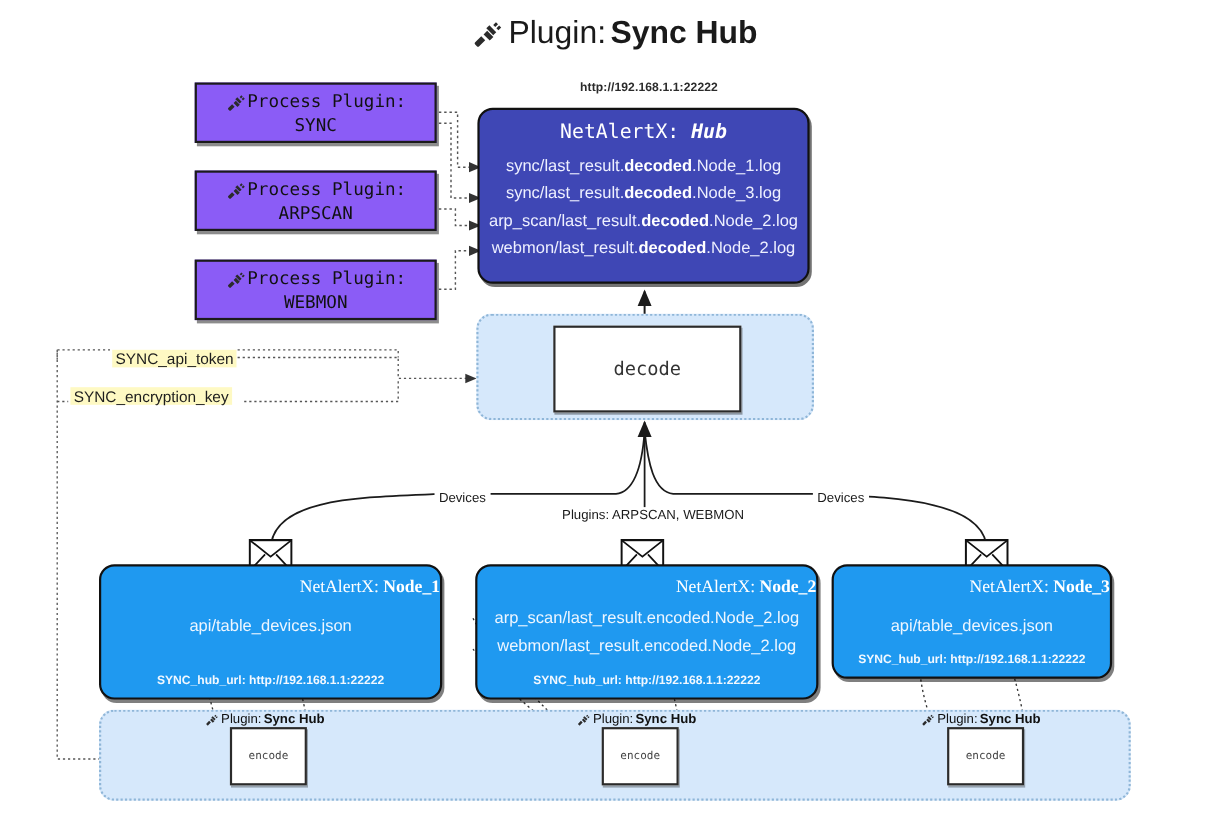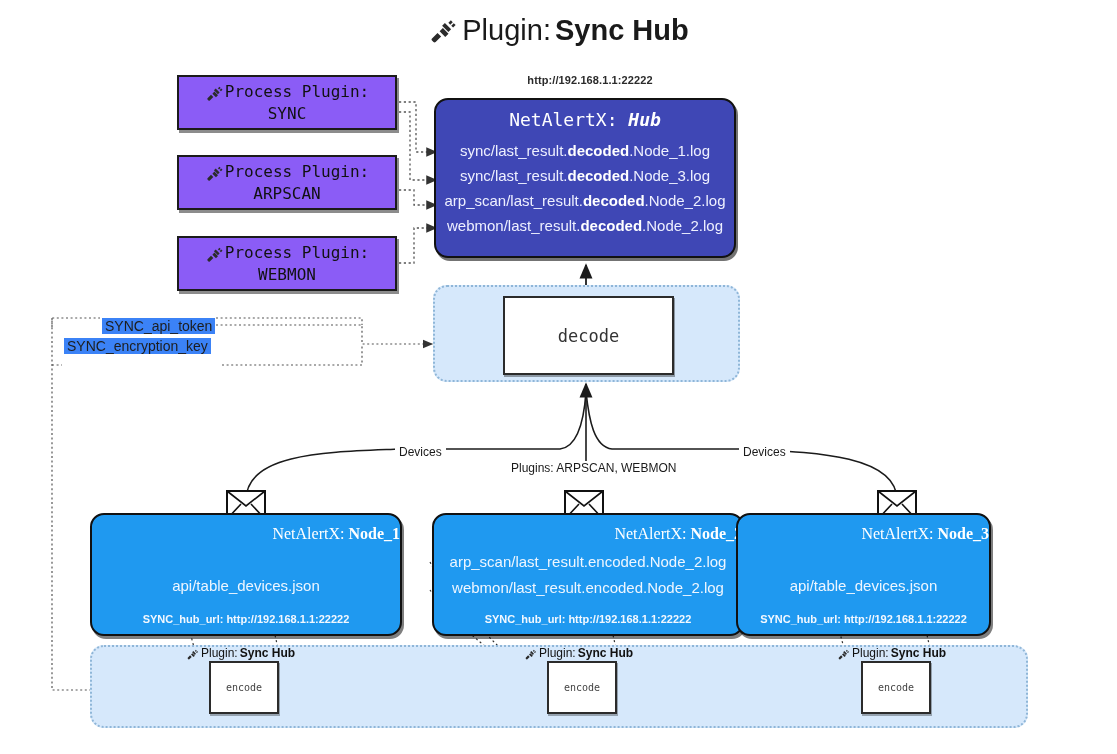--- a/index.html
+++ b/index.html
@@ -69,54 +69,54 @@
     background:#d6e8fb;border:2px dotted #8fb6d8;border-radius:14px;
   }
   #decode-box{
     left:503px;top:296px;width:171px;height:79px;background:#fff;
     border:2px solid #2b2b2b;box-shadow:1px 2px 0 rgba(0,0,0,.35);
     display:flex;align-items:center;justify-content:center;
     font-family:"DejaVu Sans Mono",monospace;font-size:17px;color:#333;
   }
 
   
-  .tok{font-size:14px;color:#1d1d1d;white-space:nowrap;background:#3b82f6;padding:0 3px;}
+  .tok{font-size:14px;color:#1d1d1d;white-space:nowrap;background:#fef9c3;padding:0 3px;}
   #tok-api{left:102px;top:318px;}
-  #tok-enc{left:64px;top:338px;}
+  #tok-enc{left:64px;top:352px;}
 
   
   .ecap{font-size:12px;color:#1a1a1a;background:#fff;padding:0 4px;white-space:nowrap;}
   #cap-dev-left{left:395px;top:445px;}
   #cap-dev-right{left:739px;top:445px;}
   #cap-plugins{left:507px;top:461px;font-size:12px;}
   #env1{left:226px;top:490px;}
   #env2{left:564px;top:490px;}
   #env3{left:877px;top:490px;}
 
   
   .node{
     background:#1f99f0;border:2px solid #111;border-radius:14px;
     box-shadow:2px 3px 0 rgba(0,0,0,.5);
     padding-top:10px;
   }
   .node .n-title{
     text-align:right;font-family:Liberation Serif, serif;font-size:16px;color:#fff;
   }
   .node .n-title b{font-weight:bold;}
-  .node .n-lines{margin-top:30px;}
+  .node .n-lines{margin-top:14px;}
   .node .n-line{
     text-align:center;font-size:15px;color:#eef6ff;line-height:26px;white-space:nowrap;
   }
   .node .n-foot{
     position:absolute;left:0;bottom:9px;width:100%;text-align:center;
     font-size:11px;font-weight:600;color:#f2f8ff;white-space:nowrap;
   }
   #node1{left:90px;top:513px;width:312px;height:123px;}
   #node2{left:432px;top:513px;width:312px;height:123px;}
-  #node3{left:736px;top:513px;width:255px;height:123px;}
+  #node3{left:756px;top:513px;width:255px;height:104px;}
 
   
   #bottom-band{
     left:90px;top:645px;width:938px;height:83px;
     background:#d6e8fb;border:2px dotted #8fb6d8;border-radius:14px;
   }
   .plugcap{
     font-size:12px;color:#111;display:flex;align-items:center;gap:2px;white-space:nowrap;
   }
   .plugcap .plug{display:inline-block;width:13px;height:13px;position:relative;top:1px;}

